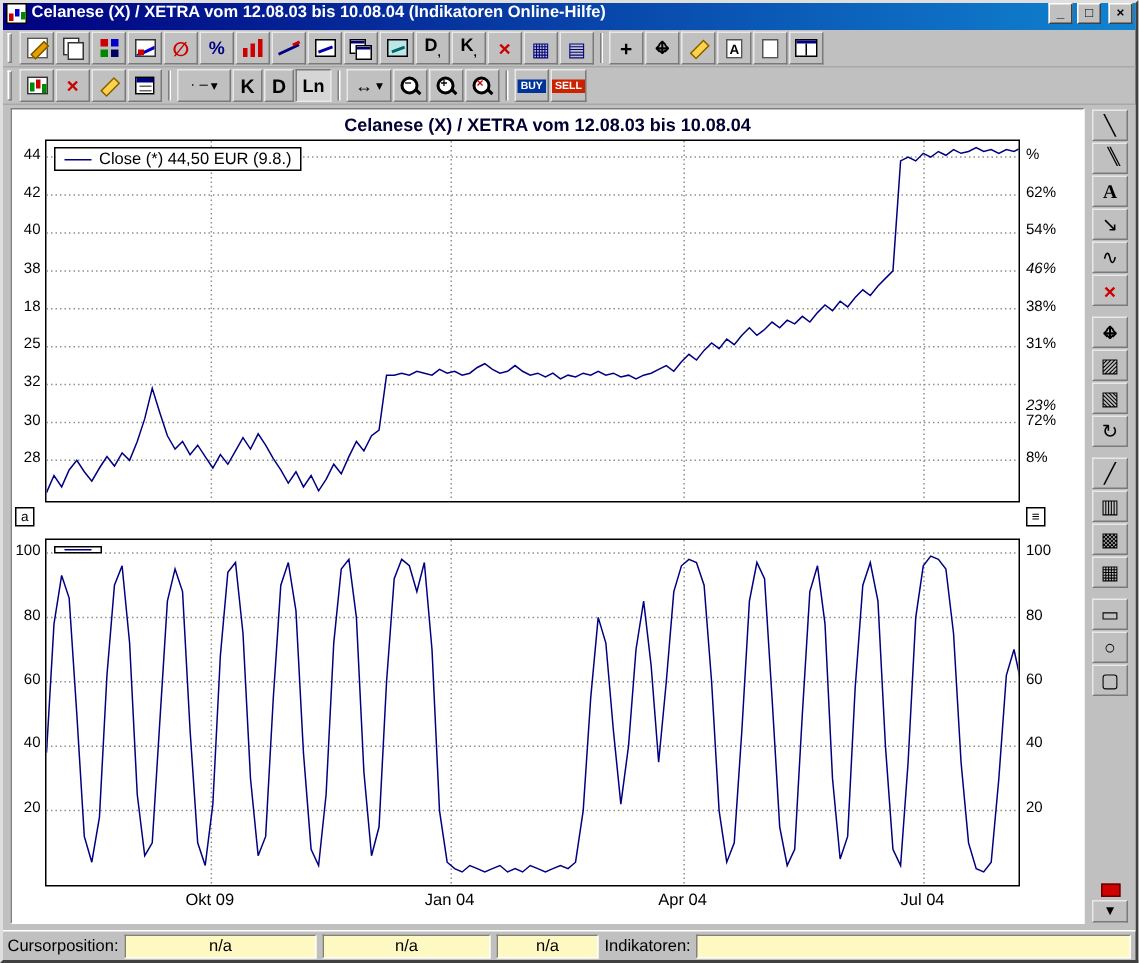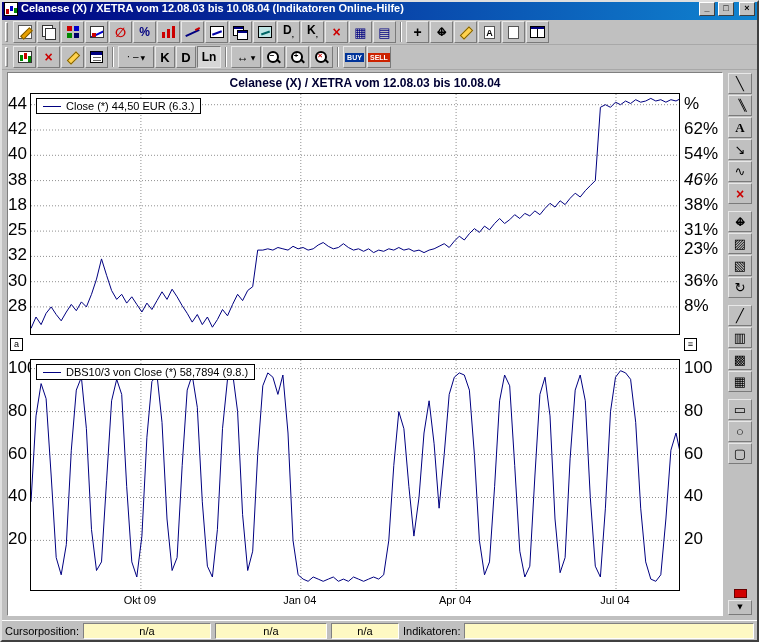--- a/index.html
+++ b/index.html
@@ -61,21 +61,21 @@
 .i-minichart2{width:14px;height:12px;border:1px solid #333;background:#fff}
 .i-minichart2::before{content:"";position:absolute;left:1px;bottom:1px;width:3px;height:6px;background:#008800;box-shadow:4px -2px 0 #cc0000,8px 1px 0 #008800}
 .i-props{width:13px;height:12px;border:1px solid #000;background:#fff}
 .i-props::before{content:"";position:absolute;left:0;top:0;right:0;height:3px;background:#000080}
 .i-props::after{content:"";position:absolute;left:2px;top:5px;width:8px;height:1px;background:#666;box-shadow:0 3px 0 #666}
 
 .content{position:relative;flex:1;background:#c0c0c0}
 .chart-panel{position:absolute;left:5px;top:2px;width:716px;height:544px;background:#fff;border:1px solid;border-color:#808080 #fff #fff #808080}
 .chart-title{position:absolute;top:3px;left:0;width:100%;text-align:center;font-weight:bold;font-size:12px;color:#000033}
 .plot{position:absolute;border:1px solid #000;background:#fff}
-.ylab{position:absolute;font-size:17px;height:12px;line-height:12px}
+.ylab{position:absolute;font-size:10px;height:12px;line-height:12px}
 .ylab.left{left:0;width:19px;text-align:right}
 .ylab.right{left:676px;width:38px;text-align:left}
 .xlab{position:absolute;top:521px;transform:translateX(-50%);font-size:11px}
 .legend{position:absolute;border:1px solid #000;background:#fff;display:flex;align-items:center;gap:5px;padding:1px 6px;font-size:11px;z-index:2}
 .sample{display:inline-block;width:18px;height:0;border-top:1px solid #000080}
 .mini-btn{position:absolute;width:13px;height:13px;border:1px solid #000;background:#fff;font-size:9px;line-height:11px;text-align:center;z-index:2}
 
 .side{position:absolute;right:2px;top:2px;width:30px;height:544px;display:flex;flex-direction:column;align-items:center;padding:1px 0}
 #sidetools{display:flex;flex-direction:column;gap:1px;align-items:center}
 .stool{width:24px;height:21px;display:flex;align-items:center;justify-content:center;background:#c0c0c0;border:1px solid;border-color:#e8e8e8 #7a7a7a #7a7a7a #e8e8e8;flex:none}
@@ -228,34 +228,33 @@
       <div class="tbtn">
         <span class="badge" style="background: rgb(204, 34, 0);">SELL</span>
       </div>
     </div>
 
   <div class="content">
     <div class="chart-panel" id="chartpanel">
       <div class="chart-title">Celanese (X) / XETRA vom 12.08.03 bis 10.08.04</div>
       <div class="legend" style="left:28px;top:25px">
         <span class="sample"></span>
-        <span>Close (*) 44,50 EUR (6.3.)</span>
+        <span>Close (*) 44,50 EUR (9.8.)</span>
       </div>
       <div class="legend" style="left:28px;top:291px">
         <span class="sample"></span>
-        <span>DBS10/3 von Close (*) 58,7894 (9.8.)</span>
       </div>
       <div class="mini-btn" style="left:2px;top:265px">a</div>
       <div class="mini-btn" style="left:676px;top:265px">≡</div>
     <div class="ylab left" style="top: 226.935px;">28</div>
         <div class="ylab right" style="top: 226.935px;">8%</div>
         <div class="ylab left" style="top: 201.661px;">30</div>
-        <div class="ylab right" style="top: 201.661px;">36%</div>
+        <div class="ylab right" style="top: 201.661px;">72%</div>
         <div class="ylab left" style="top: 176.386px;">32</div>
-        <div class="ylab right" style="top: 170px;">23%</div>
+        <div class="ylab right" style="top: 192px; font-style: italic;">23%</div>
         <div class="ylab left" style="top: 151.112px;">25</div>
         <div class="ylab right" style="top: 151.112px;">31%</div>
         <div class="ylab left" style="top: 125.838px;">18</div>
         <div class="ylab right" style="top: 125.838px;">38%</div>
         <div class="ylab left" style="top: 100.564px;">38</div>
         <div class="ylab right" style="top: 100.564px; font-style: italic;">46%</div>
         <div class="ylab left" style="top: 75.2898px;">40</div>
         <div class="ylab right" style="top: 75.2898px;">54%</div>
         <div class="ylab left" style="top: 50.0157px;">42</div>
         <div class="ylab right" style="top: 50.0157px;">62%</div>

